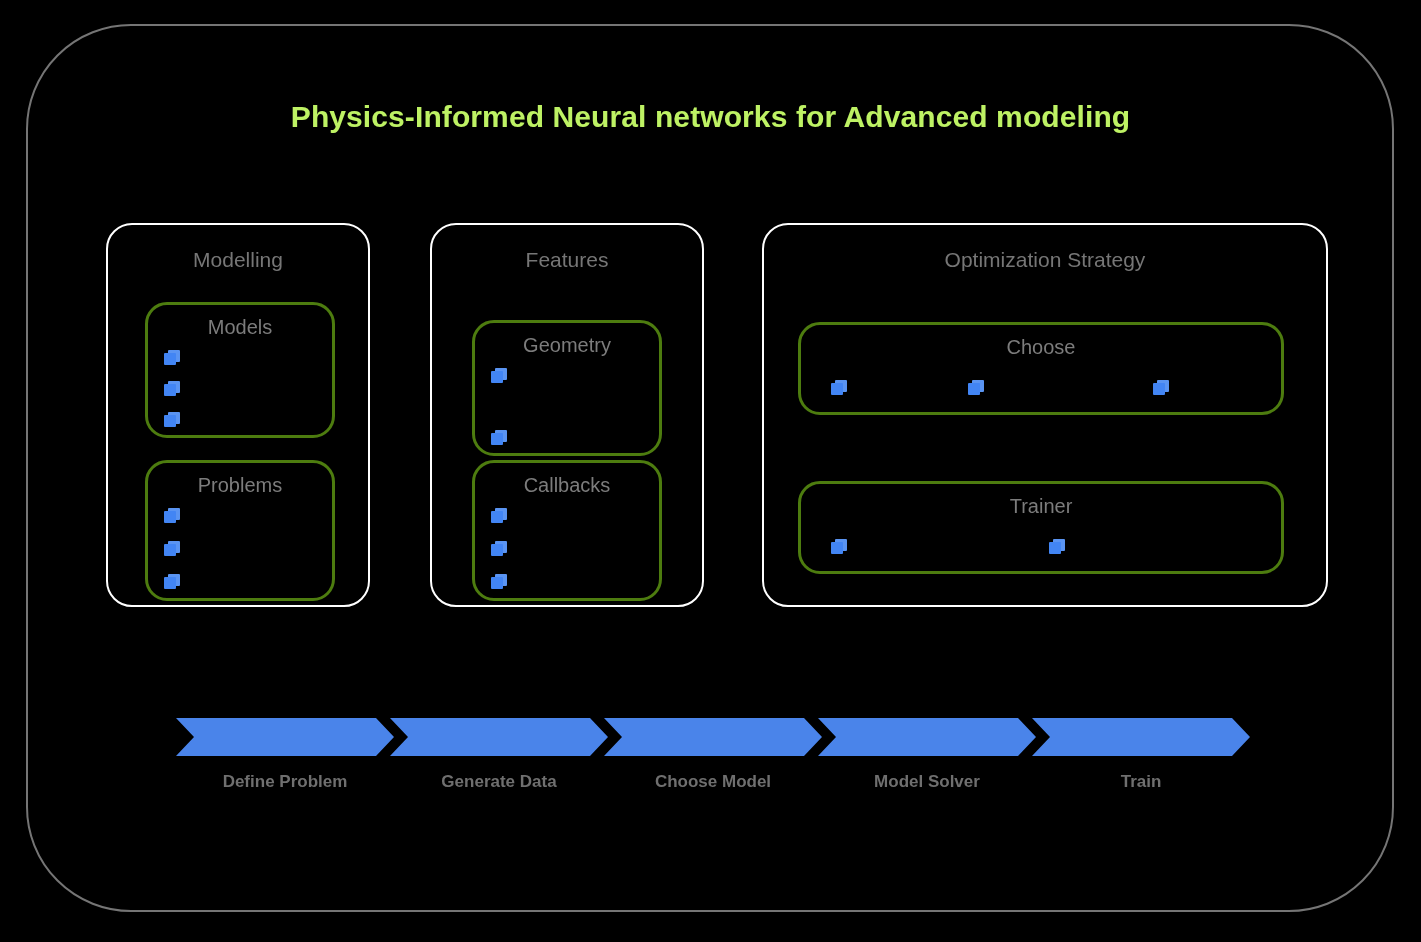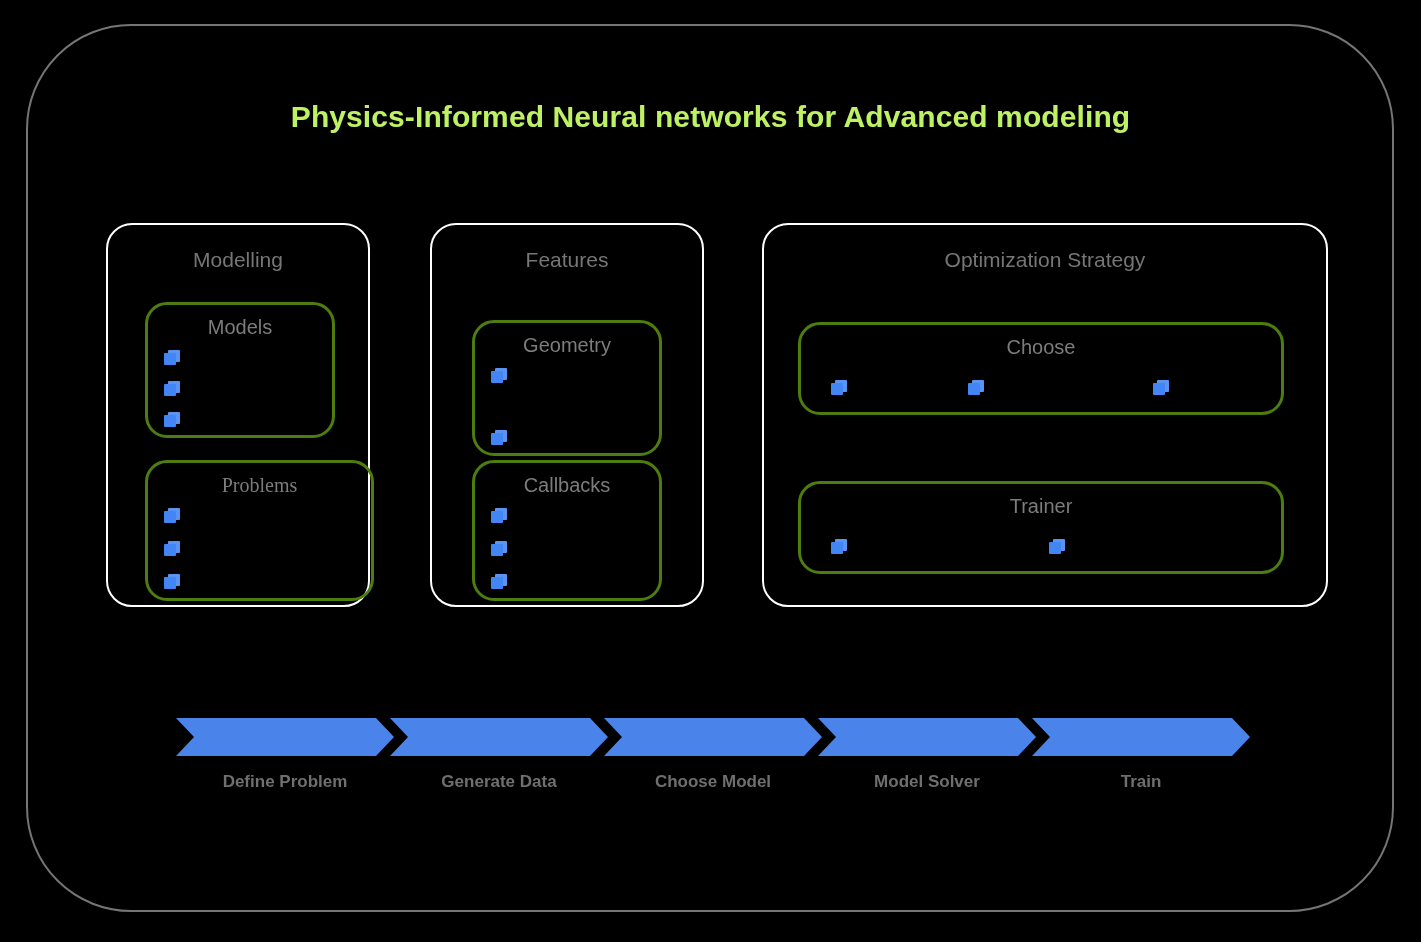--- a/index.html
+++ b/index.html
@@ -87,21 +87,21 @@
     top: 11px;
     width: 100%;
     text-align: center;
     color: #7c7c7c;
     font-size: 20px;
     font-weight: normal;
     white-space: nowrap;
   }
 
   #card-models    { left: 145px; top: 302px; width: 190px; height: 136px; }
-  #card-problems  { left: 145px; top: 460px; width: 229px; height: 141px; font-family: Liberation Serif, serif; }
+  #card-problems  { left: 145px; top: 460px; width: 190px; height: 141px; }
   #card-geometry  { left: 472px; top: 302px; width: 190px; height: 136px; margin-top: 18px; }
   #card-callbacks { left: 472px; top: 460px; width: 190px; height: 141px; }
   #card-solver    { left: 798px; top: 322px; width: 486px; height: 93px; }
   #card-trainer   { left: 798px; top: 481px; width: 486px; height: 93px; }
 
   
   .bullet {
     position: absolute;
     width: 16px;
     height: 16px;

